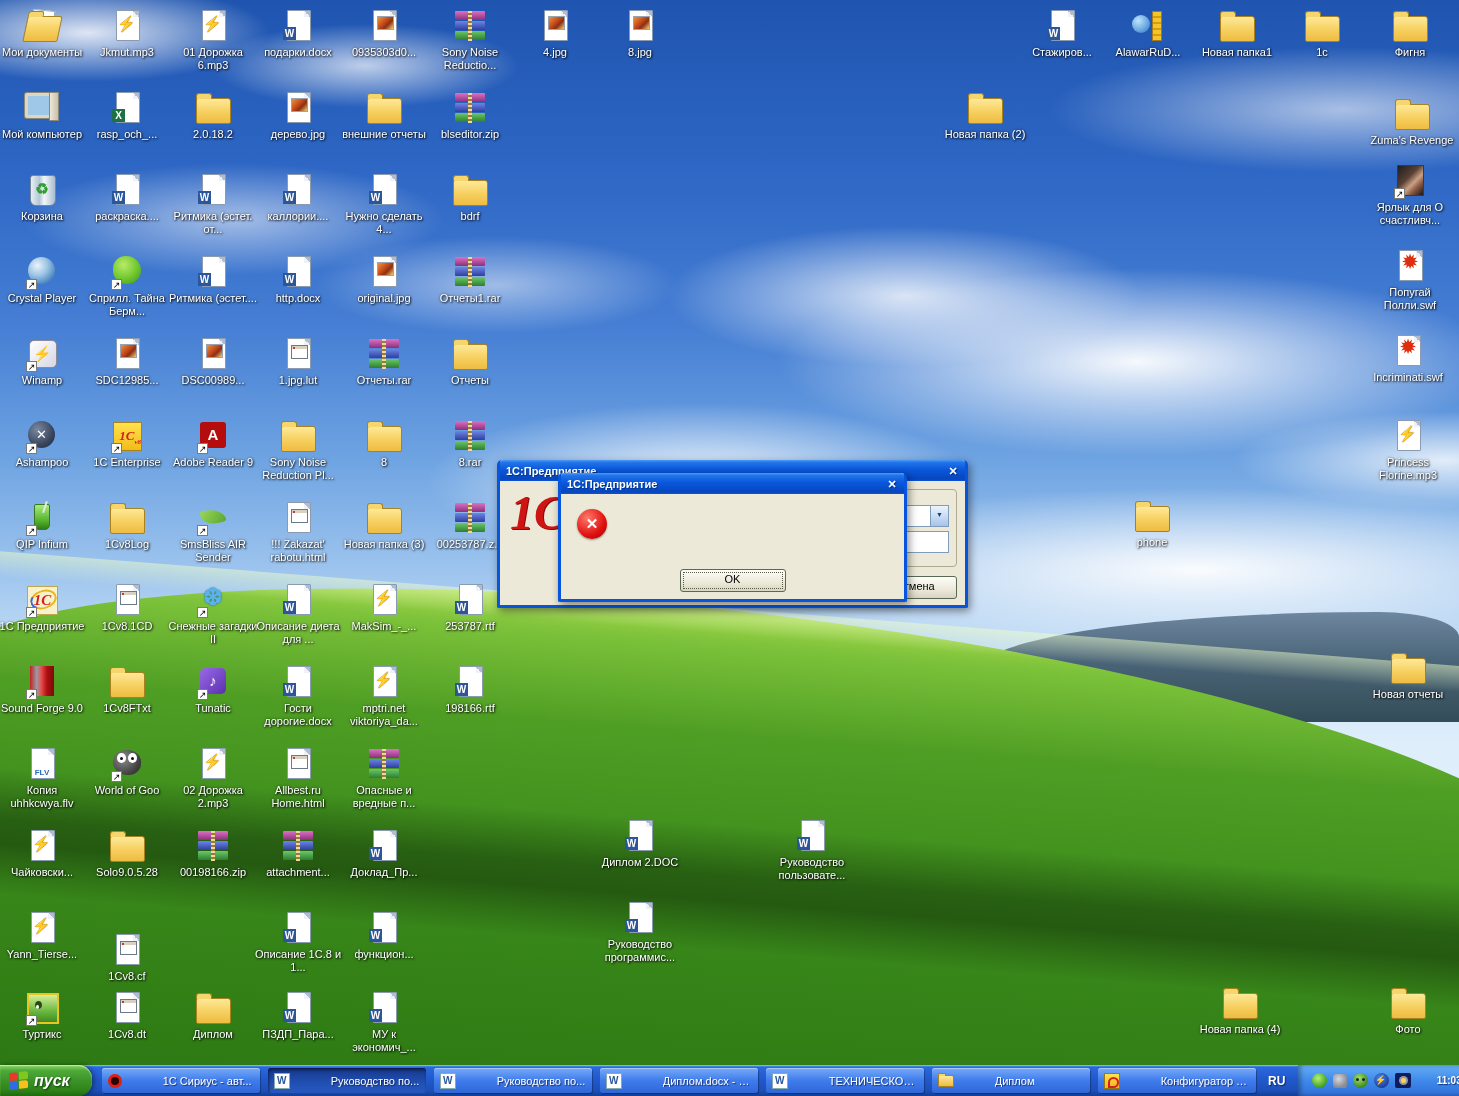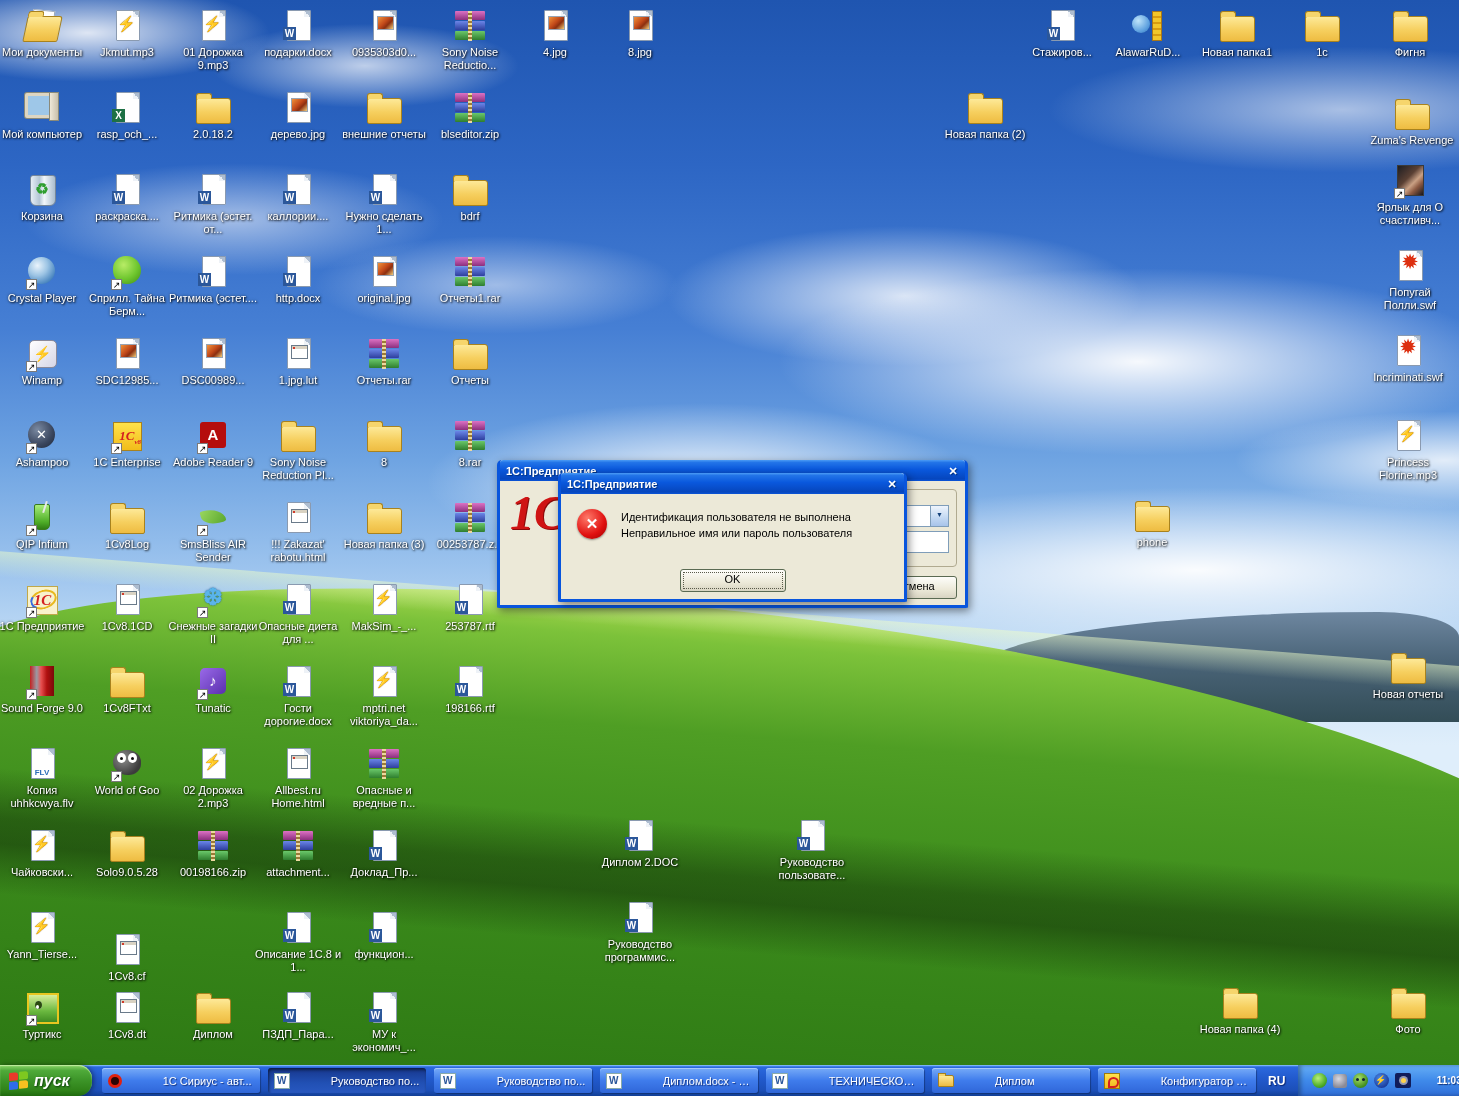--- a/index.html
+++ b/index.html
@@ -246,21 +246,21 @@
         <i class="page"></i>
         <b class="bolt">⚡</b>
       </div>
       <div class="di-label">Jkmut.mp3</div>
     </div>
     <div class="di" style="left: 168px; top: 8px;">
       <div class="ic">
         <i class="page"></i>
         <b class="bolt">⚡</b>
       </div>
-      <div class="di-label">01 Дорожка 9.mp3</div>
+      <div class="di-label">01 Дорожка 6.mp3</div>
     </div>
     <div class="di" style="left: 253px; top: 8px;">
       <div class="ic">
         <i class="page"></i>
         <b class="badge wd">W</b>
       </div>
       <div class="di-label">подарки.docx</div>
     </div>
     <div class="di" style="left: 339px; top: 8px;">
       <div class="ic">
@@ -408,21 +408,21 @@
         <i class="page"></i>
         <b class="badge wd">W</b>
       </div>
       <div class="di-label">каллории....</div>
     </div>
     <div class="di" style="left: 339px; top: 172px;">
       <div class="ic">
         <i class="page"></i>
         <b class="badge wd">W</b>
       </div>
-      <div class="di-label">Нужно сделать 1...</div>
+      <div class="di-label">Нужно сделать 4...</div>
     </div>
     <div class="di" style="left: 425px; top: 172px;">
       <div class="ic">
         <i class="fo"></i>
       </div>
       <div class="di-label">bdrf</div>
     </div>
     <div class="di" style="left: 1365px; top: 163px;">
       <div class="ic">
         <i class="pho"></i>
@@ -655,21 +655,21 @@
         <b class="cry">❆</b>
         <b class="sc">↗</b>
       </div>
       <div class="di-label">Снежные загадки II</div>
     </div>
     <div class="di" style="left: 253px; top: 582px;">
       <div class="ic">
         <i class="page"></i>
         <b class="badge wd">W</b>
       </div>
-      <div class="di-label">Опасные диета для ...</div>
+      <div class="di-label">Описание диета для ...</div>
     </div>
     <div class="di" style="left: 339px; top: 582px;">
       <div class="ic">
         <i class="page"></i>
         <b class="bolt">⚡</b>
       </div>
       <div class="di-label">MakSim_-_...</div>
     </div>
     <div class="di" style="left: 425px; top: 582px;">
       <div class="ic">
@@ -923,24 +923,20 @@
   </div>
 </div>
 
 <div class="win" id="error-dialog">
   <div class="tbar">
     <span class="tt">1С:Предприятие</span>
     <span class="xbtn">✕</span>
   </div>
   <div class="body">
     <div class="err-ico">✕</div>
-    <div class="err-text">
-      <div>Идентификация пользователя не выполнена</div>
-      <div>Неправильное имя или пароль пользователя</div>
-    </div>
     <div class="btn ok-btn">OK</div>
   </div>
 </div>
 
 <div id="taskbar">
   <div id="start">
     <span class="flag">
         <i></i>
         <i></i>
         <i></i>

